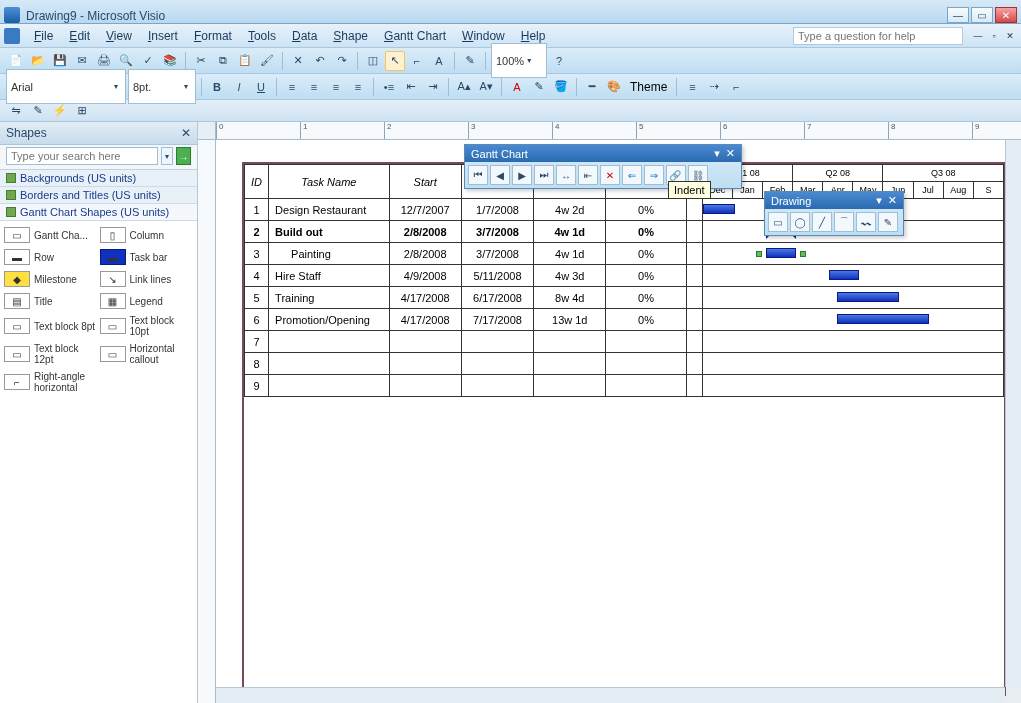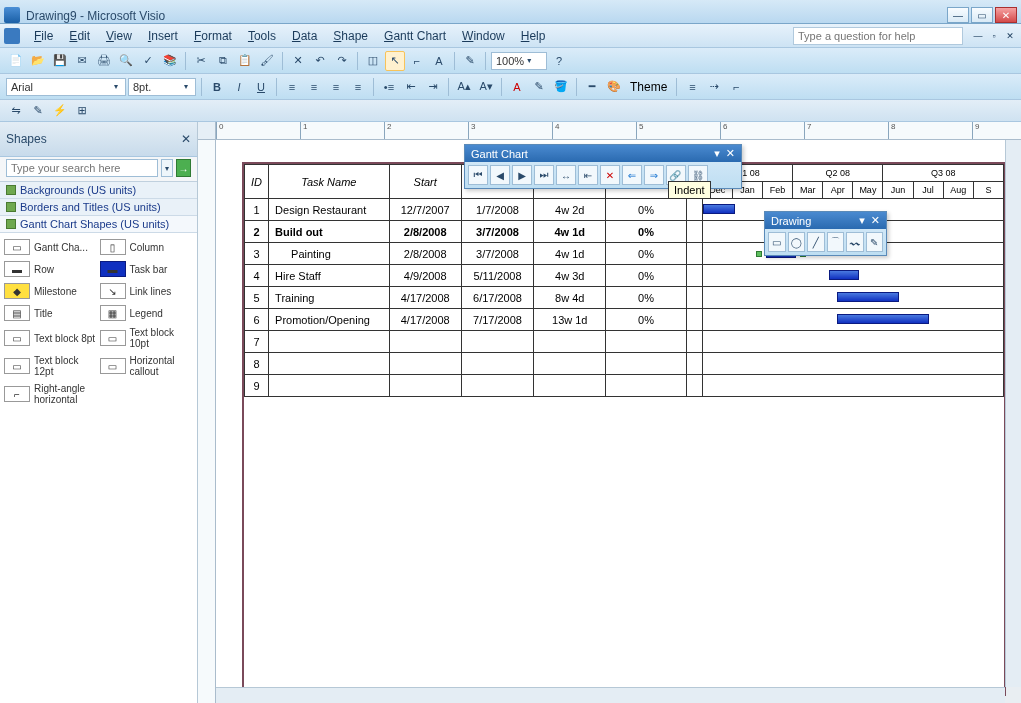--- a/index.html
+++ b/index.html
@@ -19,30 +19,30 @@
 .menubar .mitem { padding: 2px 8px; font-size: 12px; color: #1a3a5a; cursor: pointer; }
 .menubar .mitem u { text-decoration: underline; }
 .menubar .helpbox { margin-left: auto; width: 170px; height: 18px; border: 1px solid #b0c9dd; background: #fff; color: #b0b0b0; padding: 0 4px; font-size: 11px; }
 .menubar .docmin { display: flex; gap: 2px; margin-left: 8px; }
 .menubar .docmin span { width: 14px; height: 14px; display: flex; align-items: center; justify-content: center; font-size: 9px; color: #1a3a5a; cursor: pointer; }
 
 
 .toolbar { height: 26px; background: linear-gradient(#dbecf9,#bedef2); border-bottom: 1px solid #a9c7e0; display: flex; align-items: center; padding: 0 6px; gap: 2px; }
 .tbtn { width: 20px; height: 20px; display: flex; align-items: center; justify-content: center; cursor: pointer; border: 1px solid transparent; border-radius: 2px; color: #2a4a6a; font-size: 11px; }
 .tsep { width: 1px; height: 18px; background: #9ebdd6; margin: 0 3px; }
-.tcombo { height: 18px; border: 1px solid #9ebdd6; background: #fff; font-size: 11px; padding: 0 4px; color: #333; display: flex; align-items: center; cursor: pointer; }
+.tcombo { height: 35px; border: 1px solid #9ebdd6; background: #fff; font-size: 11px; padding: 0 4px; color: #333; display: flex; align-items: center; cursor: pointer; }
 .tdrop { width: 10px; text-align: center; font-size: 8px; color: #2a4a6a; }
 
 
 .toolbar3 { height: 22px; background: linear-gradient(#e3eef7,#cfe2f1); border-bottom: 1px solid #a9c7e0; display: flex; align-items: center; padding: 0 6px; gap: 2px; }
 
 
 .main { display: flex; height: calc(703px - 24px - 24px - 26px - 26px - 22px); }
 .shapespane { width: 198px; background: #f4f6f8; border-right: 1px solid #b6c8d6; display: flex; flex-direction: column; }
-.shapespane .paneheader { background: linear-gradient(#e3edf5,#c8dbeb); padding: 10px 6px; font-size: 12px; color: #2a4a6a; border-bottom: 1px solid #a9c7e0; display: flex; align-items: flex-start; }
+.shapespane .paneheader { background: linear-gradient(#e3edf5,#c8dbeb); padding: 4px 6px; font-size: 12px; color: #2a4a6a; border-bottom: 1px solid #a9c7e0; display: flex; align-items: flex-start; }
 .shapespane .paneheader .x { margin-left: auto; cursor: pointer; }
 .shapespane .searchlbl { padding: 4px 6px 0; font-size: 11px; color: #333; }
 .shapespane .searchrow { display: flex; align-items: flex-end; padding: 2px 6px 4px; gap: 3px; }
 .shapespane .searchbox { flex: 1; height: 18px; border: 1px solid #9ebdd6; font-size: 11px; color: #888; padding: 0 4px; }
 .shapespane .gobtn { width: 18px; height: 18px; background: #4caf50; border: 1px solid #2f7a33; display: flex; align-items: center; justify-content: center; color: #fff; font-size: 10px; cursor: pointer; }
 .stencils { border-top: 1px solid #c0d0de; }
 .stencil { padding: 2px 6px; font-size: 11px; color: #1a3a8a; background: #e9f1f8; border-bottom: 1px solid #ccdae7; cursor: pointer; display: flex; align-items: center; gap: 4px; }
 .stencil .sicon { width: 10px; height: 10px; background: #6fa84f; border: 1px solid #4a7a32; }
 .stencil.active { background: #f4f8fc; }
 .shapegrid { flex: 1; background: #fff; padding: 6px 4px; display: grid; grid-template-columns: 1fr 1fr; gap: 6px 2px; align-content: start; }
@@ -459,21 +459,21 @@
           <div class="fbbtn">⇤</div>
           <div class="fbbtn" style="color:#c00;">✕</div>
           <div class="fbbtn" style="color:#06c;">⇐</div>
           <div class="fbbtn" style="color:#06c;">⇒</div>
           <div class="fbbtn">🔗</div>
           <div class="fbbtn">⛓</div>
         </div>
       </div>
       <div class="tooltip" style="top:41px;left:452px;">Indent</div>
 
-      <div class="floatbar" style="top:51px;left:548px;width:123px;margin-top:20px;">
+      <div class="floatbar" style="top:51px;left:548px;width:140px;">
         <div class="fbtitle">
             <span>Drawing</span>
             <span style="margin-left:auto;">▾</span>
             <span class="x" style="margin-left:6px;">✕</span>
           </div>
         <div class="fbbody">
           <div class="fbbtn">▭</div>
           <div class="fbbtn">◯</div>
           <div class="fbbtn">╱</div>
           <div class="fbbtn">⌒</div>

